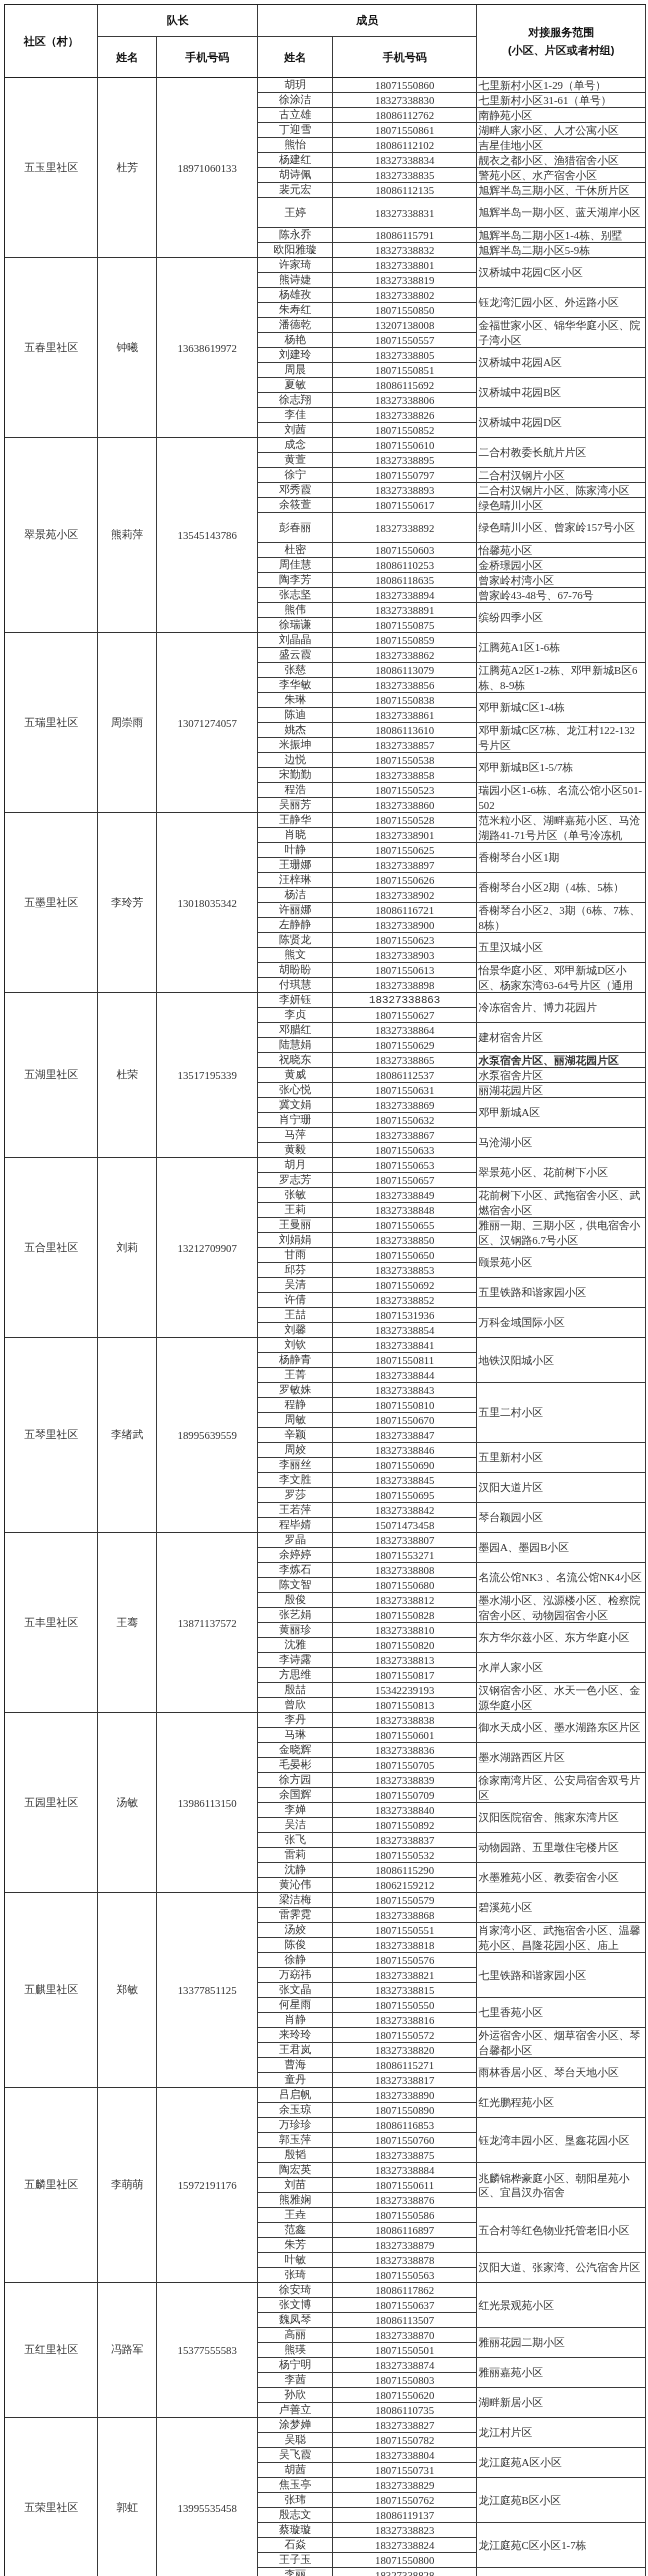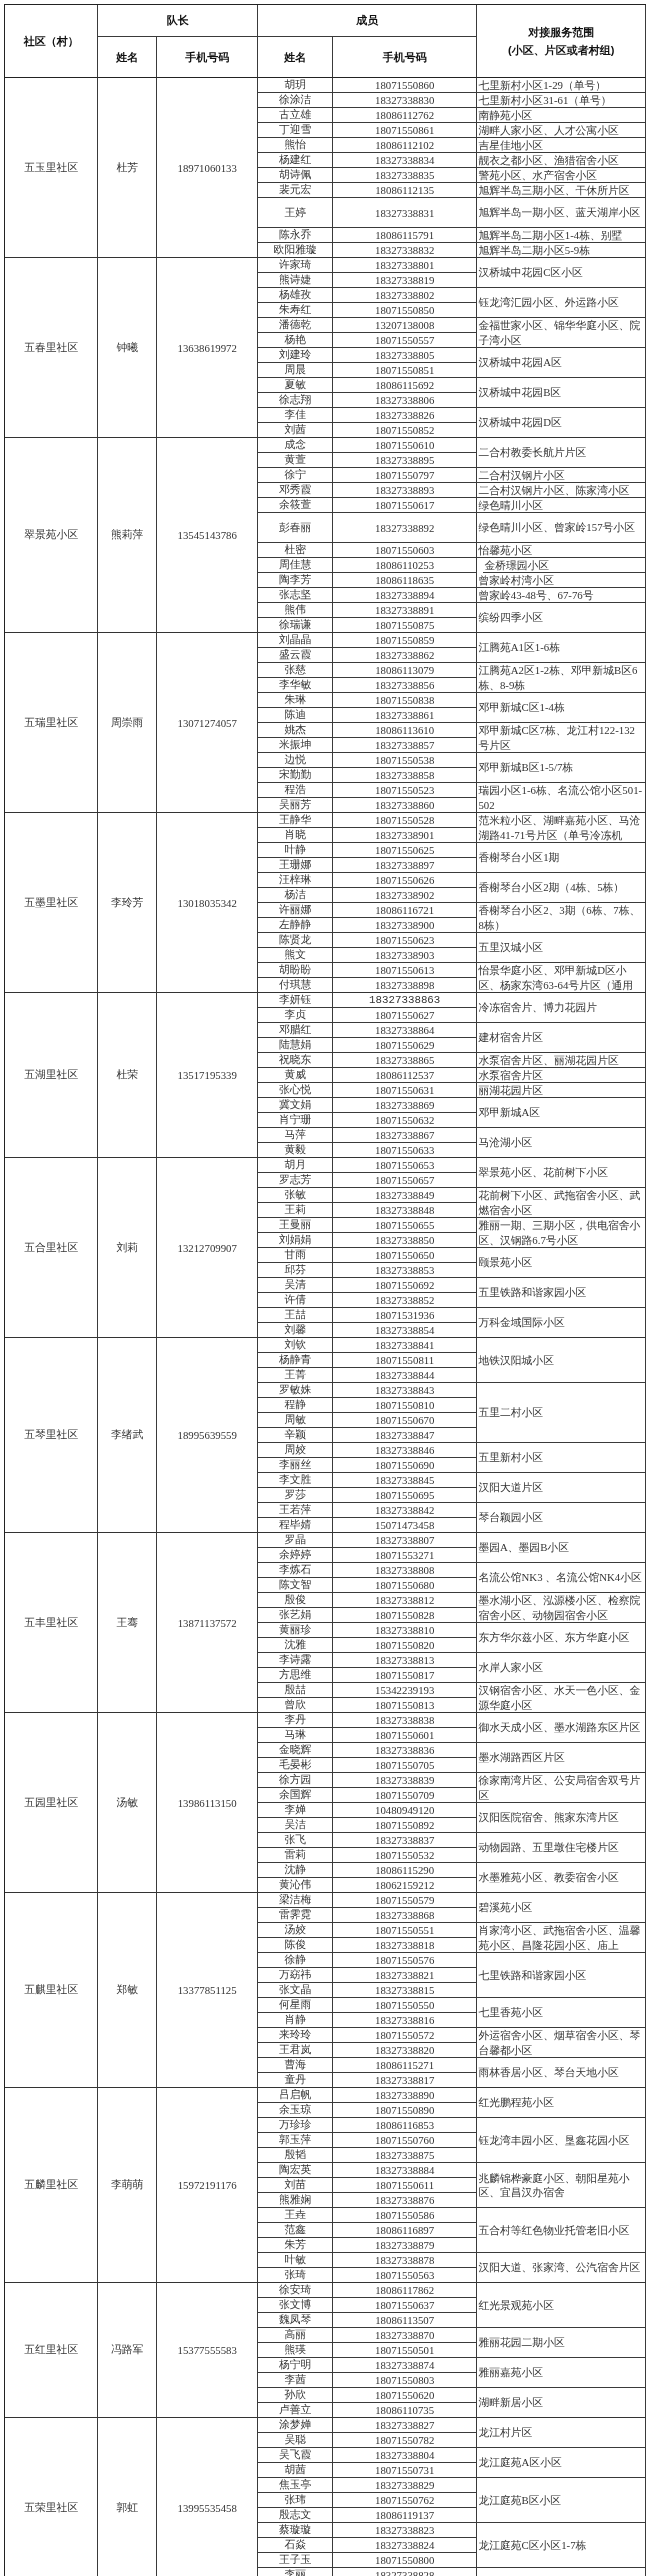--- a/index.html
+++ b/index.html
@@ -341,21 +341,21 @@
     </div>
     <div class="cell c-scope single" style="grid-area: 34 / 6 / span 1 / span 1;">
       <span>怡馨苑小区</span>
     </div>
     <div class="cell c-center" style="grid-area: 35 / 4 / span 1 / span 1;">
       <span>周佳慧</span>
     </div>
     <div class="cell c-center" style="grid-area: 35 / 5 / span 1 / span 1;">
       <span>18086110253</span>
     </div>
-    <div class="cell c-scope single" style="grid-area: 35 / 6 / span 1 / span 1; margin-left: 6px;">
+    <div class="cell c-scope single" style="grid-area: 35 / 6 / span 1 / span 1;">
       <span>金桥璟园小区</span>
     </div>
     <div class="cell c-center" style="grid-area: 36 / 4 / span 1 / span 1;">
       <span>陶李芳</span>
     </div>
     <div class="cell c-center" style="grid-area: 36 / 5 / span 1 / span 1;">
       <span>18086118635</span>
     </div>
     <div class="cell c-scope single" style="grid-area: 36 / 6 / span 1 / span 1;">
       <span>曾家岭村湾小区</span>
@@ -620,21 +620,21 @@
     </div>
     <div class="cell c-scope" style="grid-area: 66 / 6 / span 2 / span 1;">
       <span>建材宿舍片区</span>
     </div>
     <div class="cell c-center" style="grid-area: 68 / 4 / span 1 / span 1;">
       <span>祝晓东</span>
     </div>
     <div class="cell c-center" style="grid-area: 68 / 5 / span 1 / span 1;">
       <span>18327338865</span>
     </div>
-    <div class="cell c-scope single" style="grid-area: 68 / 6 / span 1 / span 1;">
+    <div class="cell c-scope single" style="grid-area: 68 / 6 / span 1 / span 1; font-weight: bold;">
       <span>水泵宿舍片区、丽湖花园片区</span>
     </div>
     <div class="cell c-center" style="grid-area: 69 / 4 / span 1 / span 1;">
       <span>黄威</span>
     </div>
     <div class="cell c-center" style="grid-area: 69 / 5 / span 1 / span 1;">
       <span>18086112537</span>
     </div>
     <div class="cell c-scope single" style="grid-area: 69 / 6 / span 1 / span 1;">
       <span>水泵宿舍片区</span>
@@ -1029,21 +1029,21 @@
     <div class="cell c-center" style="grid-area: 117 / 5 / span 1 / span 1;">
       <span>18071550709</span>
     </div>
     <div class="cell c-scope" style="grid-area: 116 / 6 / span 2 / span 1;">
       <span>徐家南湾片区、公安局宿舍双号片区</span>
     </div>
     <div class="cell c-center" style="grid-area: 118 / 4 / span 1 / span 1;">
       <span>李婵</span>
     </div>
     <div class="cell c-center" style="grid-area: 118 / 5 / span 1 / span 1;">
-      <span>10480949120</span>
+      <span>18327338840</span>
     </div>
     <div class="cell c-center" style="grid-area: 119 / 4 / span 1 / span 1;">
       <span>吴洁</span>
     </div>
     <div class="cell c-center" style="grid-area: 119 / 5 / span 1 / span 1;">
       <span>18071550892</span>
     </div>
     <div class="cell c-scope" style="grid-area: 118 / 6 / span 2 / span 1;">
       <span>汉阳医院宿舍、熊家东湾片区</span>
     </div>

